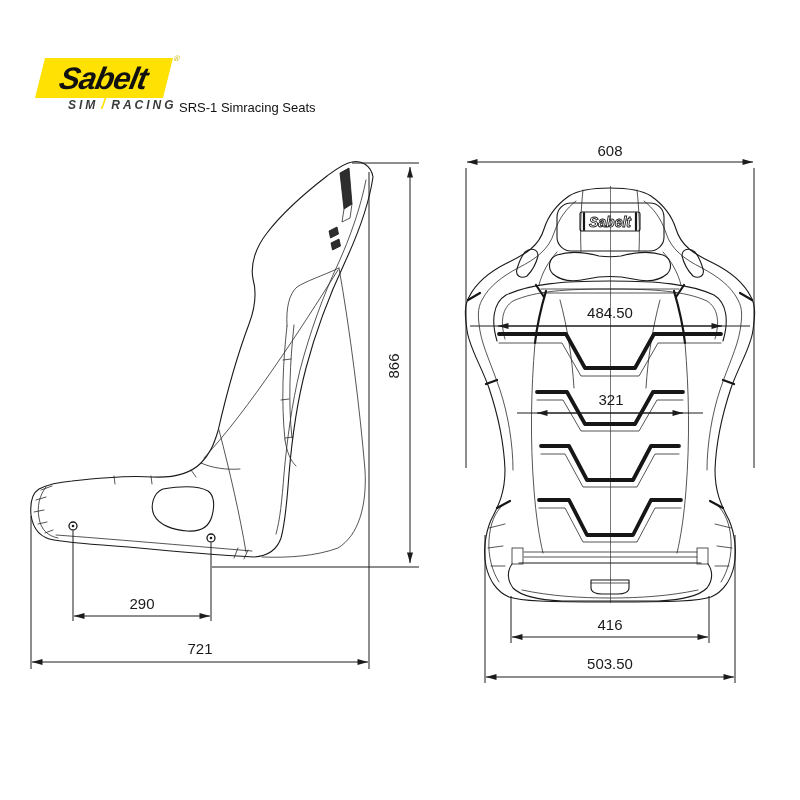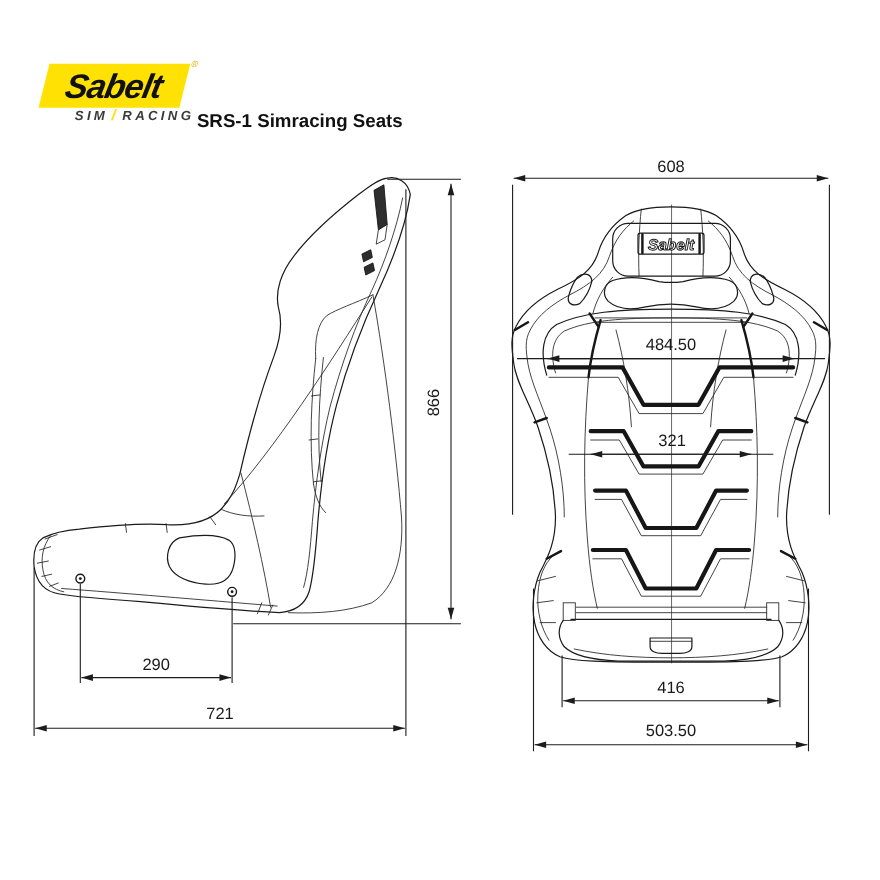--- a/index.html
+++ b/index.html
@@ -8,21 +8,21 @@
   
   .logo-plate{position:absolute;left:40px;top:58px;width:128px;height:40px;
               background:#ffe103;transform:skewX(-14deg);
               display:flex;align-items:center;justify-content:center;}
   .logo-text{font-family:"Liberation Sans", sans-serif;font-style:italic;font-weight:bold;
              font-size:31px;color:#111;transform:skewX(3deg);letter-spacing:-1px;line-height:1;}
   .logo-reg{position:absolute;right:-7px;top:-4px;font-size:8px;font-style:normal;color:#c9b400;}
   .sim-racing{position:absolute;left:68px;top:96px;font-style:italic;font-weight:bold;
               font-size:12px;letter-spacing:3px;color:#3a3a3a;white-space:nowrap;}
   .sim-racing .slash{color:#ffe103;margin:0 3px;font-size:14px;}
-  .product-name{position:absolute;left:179px;top:100px;font-weight:bold;font-size:17px;color:#111;}
+  .product-name{position:absolute;left:179px;top:100px;font-weight:normal;font-size:13px;color:#111;}
   
   svg{position:absolute;left:0;top:0;}
   .ln{fill:none;stroke:#1a1a1a;stroke-width:1.1;stroke-linecap:round;stroke-linejoin:round;}
   .thin{fill:none;stroke:#2a2a2a;stroke-width:0.8;stroke-linecap:round;}
   .thick{fill:none;stroke:#161616;stroke-width:3.8;stroke-linecap:round;stroke-linejoin:round;}
   .med{fill:none;stroke:#161616;stroke-width:2.2;stroke-linecap:round;}
   .dim{fill:none;stroke:#1c1c1c;stroke-width:1;}
   .dimtxt{font-family:"Liberation Sans", sans-serif;font-size:15px;fill:#1a1a1a;text-anchor:middle;}
   .darkfill{fill:#2e2e2e;stroke:#161616;stroke-width:0.8;}
   .center{fill:none;stroke:#555;stroke-width:0.8;}

